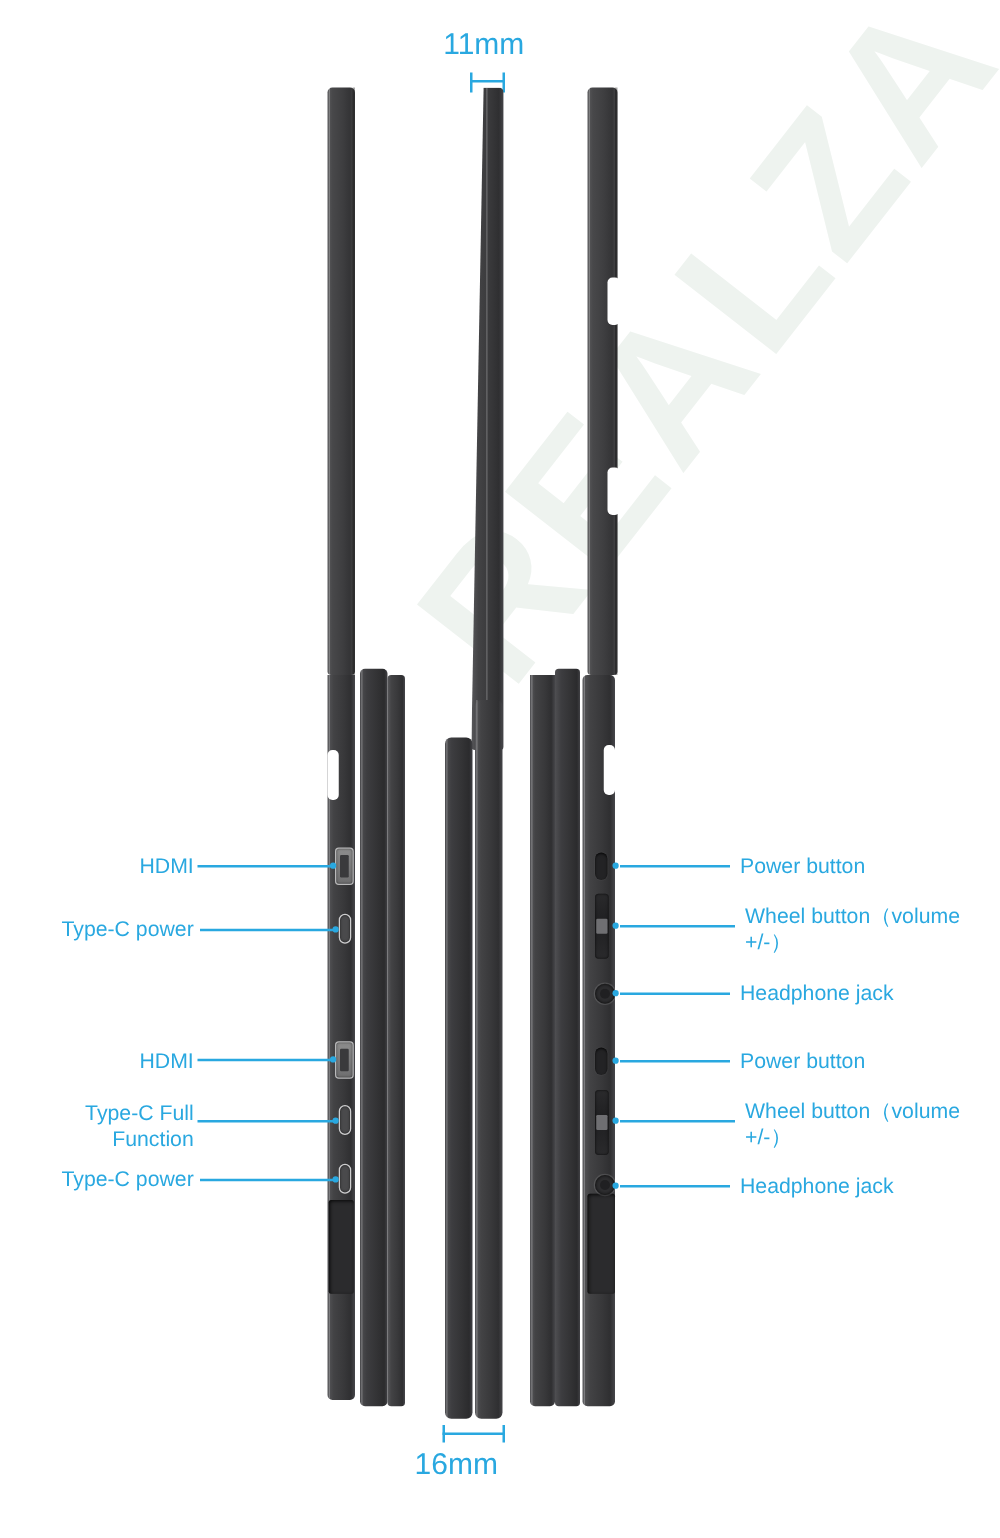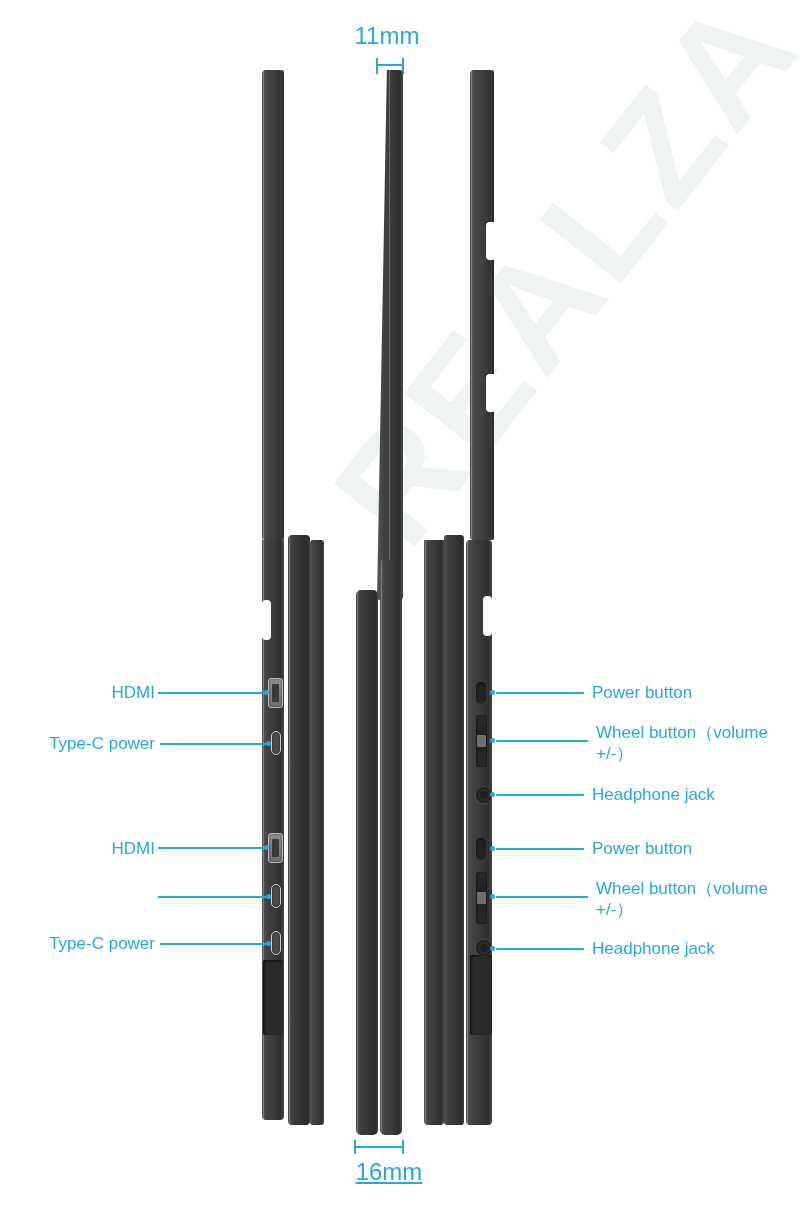--- a/index.html
+++ b/index.html
@@ -171,20 +171,22 @@
   <div class="dot" style="left:264px;top:690px;"></div>
 
   <div class="label right-al" style="left:10px;top:733px;width:145px;">Type-C power</div>
   <div class="accent-line" style="left:160px;top:743px;width:108px;"></div>
   <div class="dot" style="left:266px;top:741px;"></div>
 
   <div class="label right-al" style="left:20px;top:838px;width:135px;">HDMI</div>
   <div class="accent-line" style="left:158px;top:847px;width:108px;"></div>
   <div class="dot" style="left:264px;top:845px;"></div>
 
+  <div class="label right-al" style="left:20px;top:880px;width:135px;">Type-C Full
+Function</div>
   <div class="accent-line" style="left:158px;top:896px;width:110px;"></div>
   <div class="dot" style="left:266px;top:894px;"></div>
 
   <div class="label right-al" style="left:10px;top:933px;width:145px;">Type-C power</div>
   <div class="accent-line" style="left:160px;top:943px;width:108px;"></div>
   <div class="dot" style="left:266px;top:941px;"></div>
 
   <div class="dot" style="left:490px;top:690px;"></div>
   <div class="accent-line" style="left:496px;top:692px;width:88px;"></div>
   <div class="label" style="left:592px;top:682px;width:200px;">Power button</div>
@@ -207,15 +209,15 @@
   <div class="label" style="left:596px;top:878px;width:204px;">Wheel button（volume
 +/-）</div>
 
   <div class="dot" style="left:490px;top:946px;"></div>
   <div class="accent-line" style="left:496px;top:948px;width:88px;"></div>
   <div class="label" style="left:592px;top:938px;width:200px;">Headphone jack</div>
 
   <div class="accent-line" style="left:354px;top:1146px;width:50px;"></div>
   <div class="accent-v" style="left:354px;top:1140px;height:14px;"></div>
   <div class="accent-v" style="left:402px;top:1140px;height:14px;"></div>
-  <div class="dim-label" style="left:329px;top:1158px;width:120px;text-decoration:underline;">16mm</div>
+  <div class="dim-label" style="left:305px;top:1158px;width:120px;">16mm</div>
 
 </div>
 
 </body></html>

